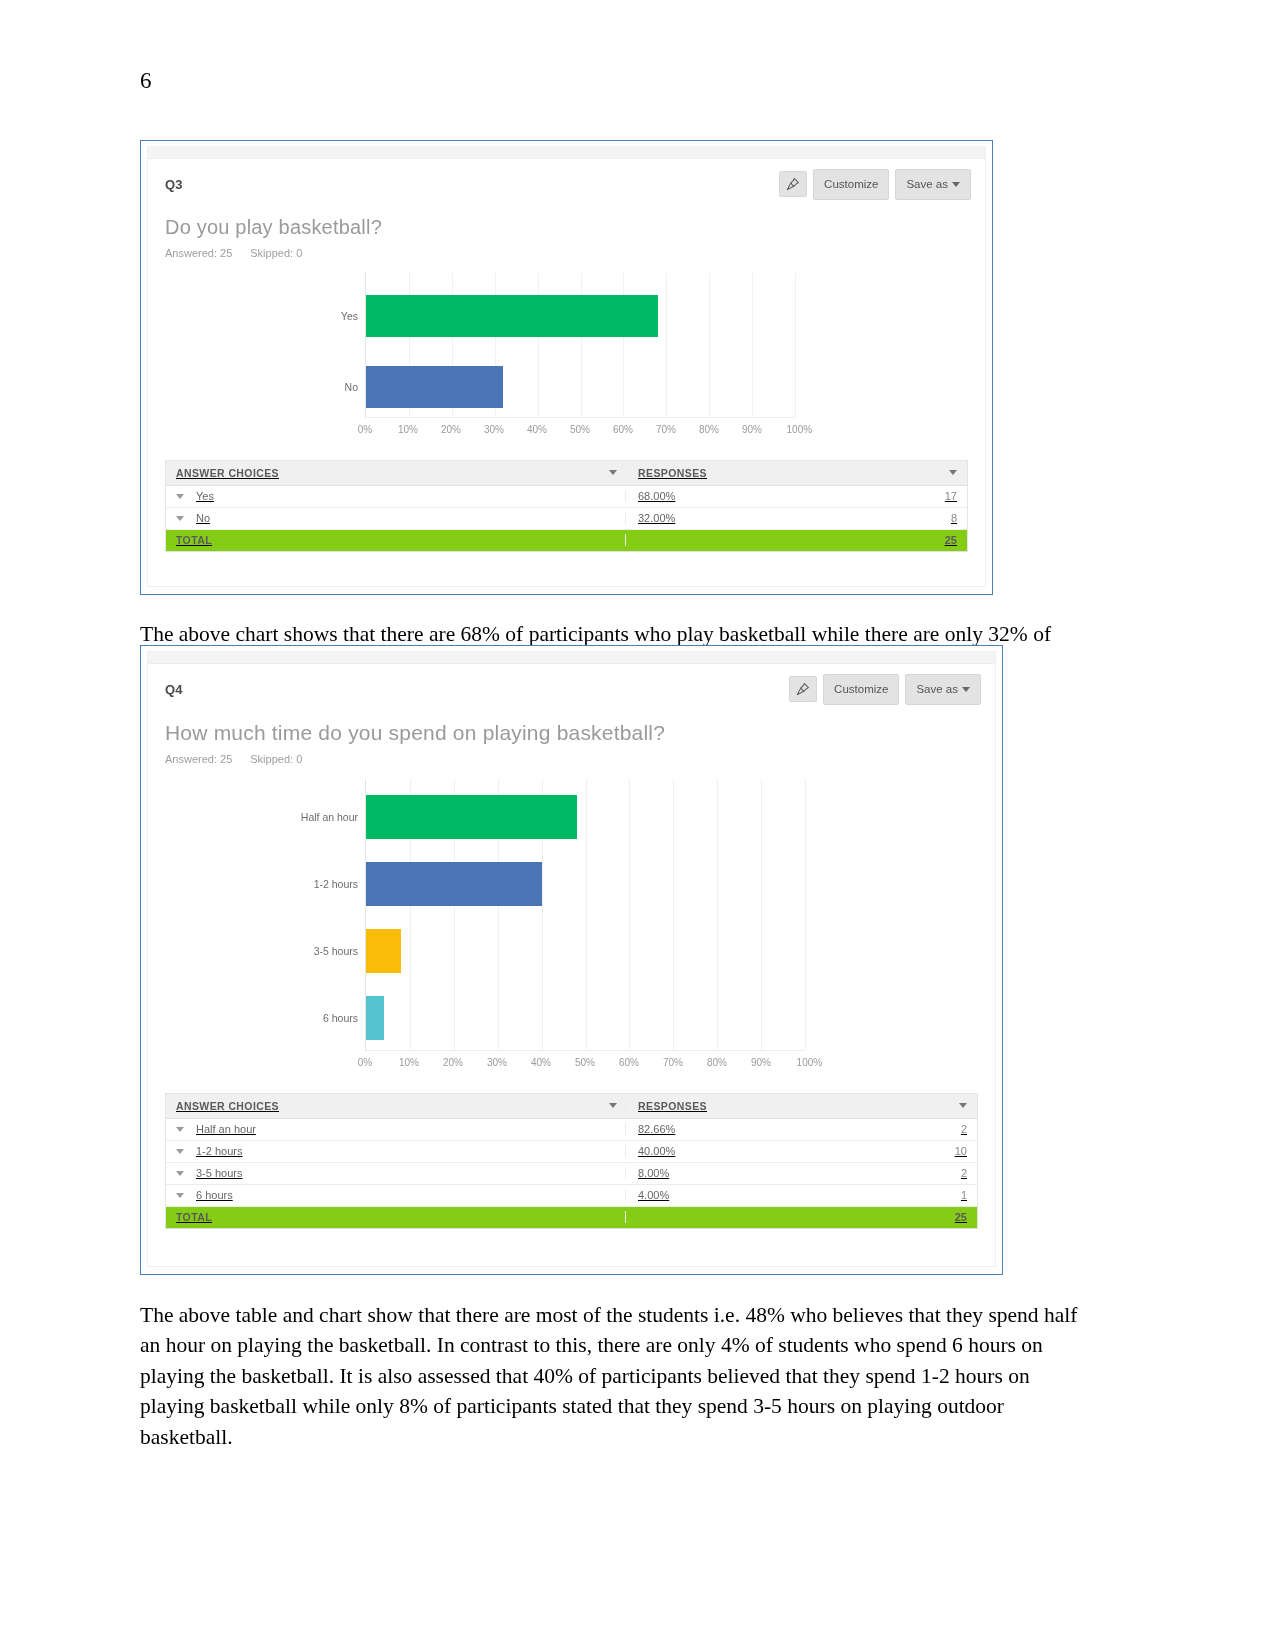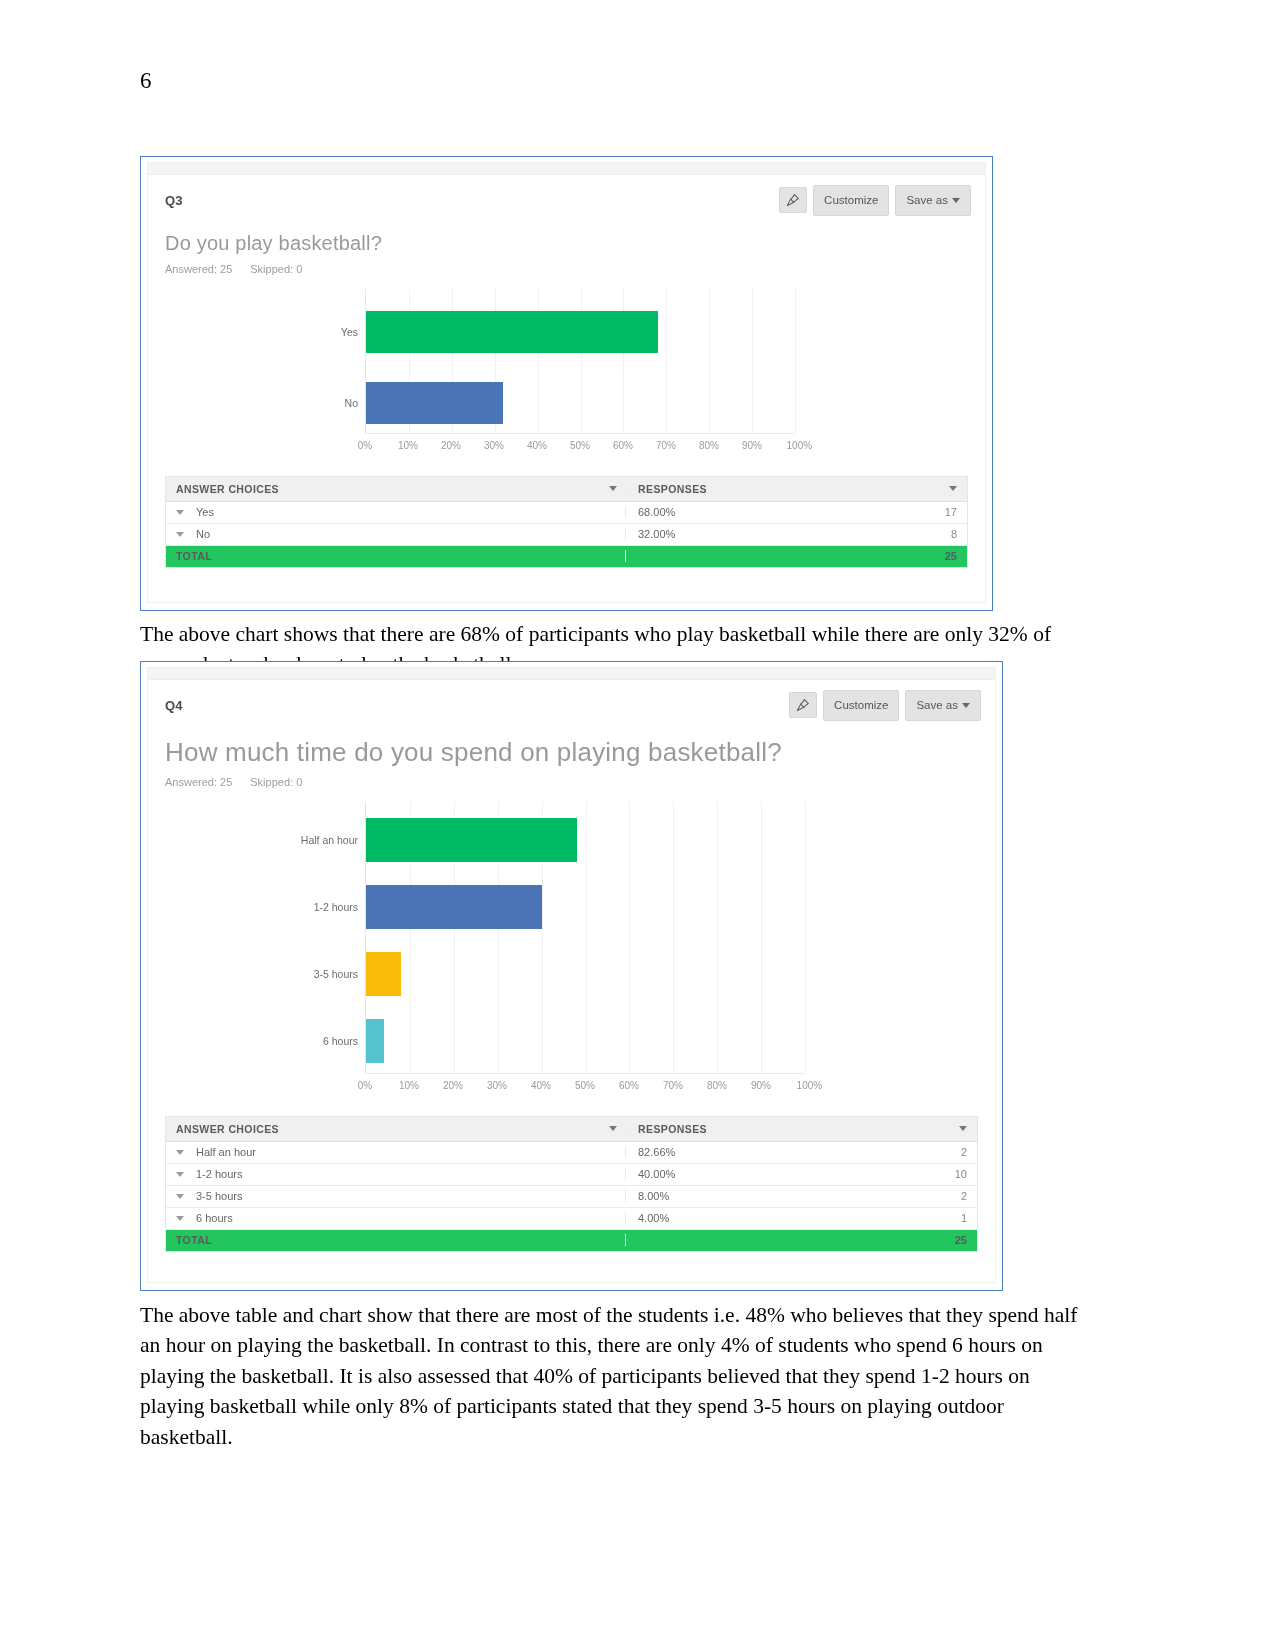--- a/index.html
+++ b/index.html
@@ -39,21 +39,20 @@
   .running-head .pageno { font-size: 23px; }
 
   
   .survey-panel {
     position: absolute;
     border: 1px solid #4a7ebb;
     background: #ffffff;
     box-sizing: border-box;
     font-family: "Liberation Sans", sans-serif;
     overflow: hidden;
-    margin-top: 16px;
   }
   #panel-q3 { left: 140px; top: 140px; width: 853px; height: 455px; }
   #panel-q4 { left: 140px; top: 645px; width: 863px; height: 630px; }
 
   .panel-inner {
     position: absolute;
     left: 7px; right: 7px; top: 6px; bottom: 8px;
     background: #fff;
     box-shadow: 0 0 0 1px #f0f0f0;
   }
@@ -111,21 +110,21 @@
     vertical-align: middle;
   }
 
   .question-title {
     font-size: 20px;
     color: #9a9a9a;
     font-weight: 400;
     padding: 12px 0 0 17px;
     letter-spacing: 0.2px;
   }
-  #panel-q4 .question-title { font-size: 26px; }
+  #panel-q4 .question-title { font-size: 21px; }
 
   .meta-line {
     padding: 8px 0 0 17px;
     font-size: 11px;
     color: #9e9e9e;
     display: flex;
     gap: 18px;
   }
 
   
@@ -189,28 +188,29 @@
     margin: 18px 17px 0 17px;
     border: 1px solid #e6e6e6;
     border-bottom: none;
     font-family: "Liberation Sans", sans-serif;
   }
   .tr {
     display: flex;
     align-items: center;
     border-bottom: 1px solid #ececec;
     min-height: 21px;
+    text-decoration: underline;
   }
   .tr.head {
     background: #f0f0f0;
     min-height: 24px;
     border-bottom: 1px solid #e0e0e0;
   }
   .tr.total {
-    background: #22c55e;
+    background: #84cc16;
     border-bottom: 1px solid #e0e0e0;
   }
   .c-choice {
     flex: 0 0 auto;
     width: 460px;
     box-sizing: border-box;
     padding: 0 8px 0 10px;
     display: flex;
     align-items: center;
     font-size: 11px;

